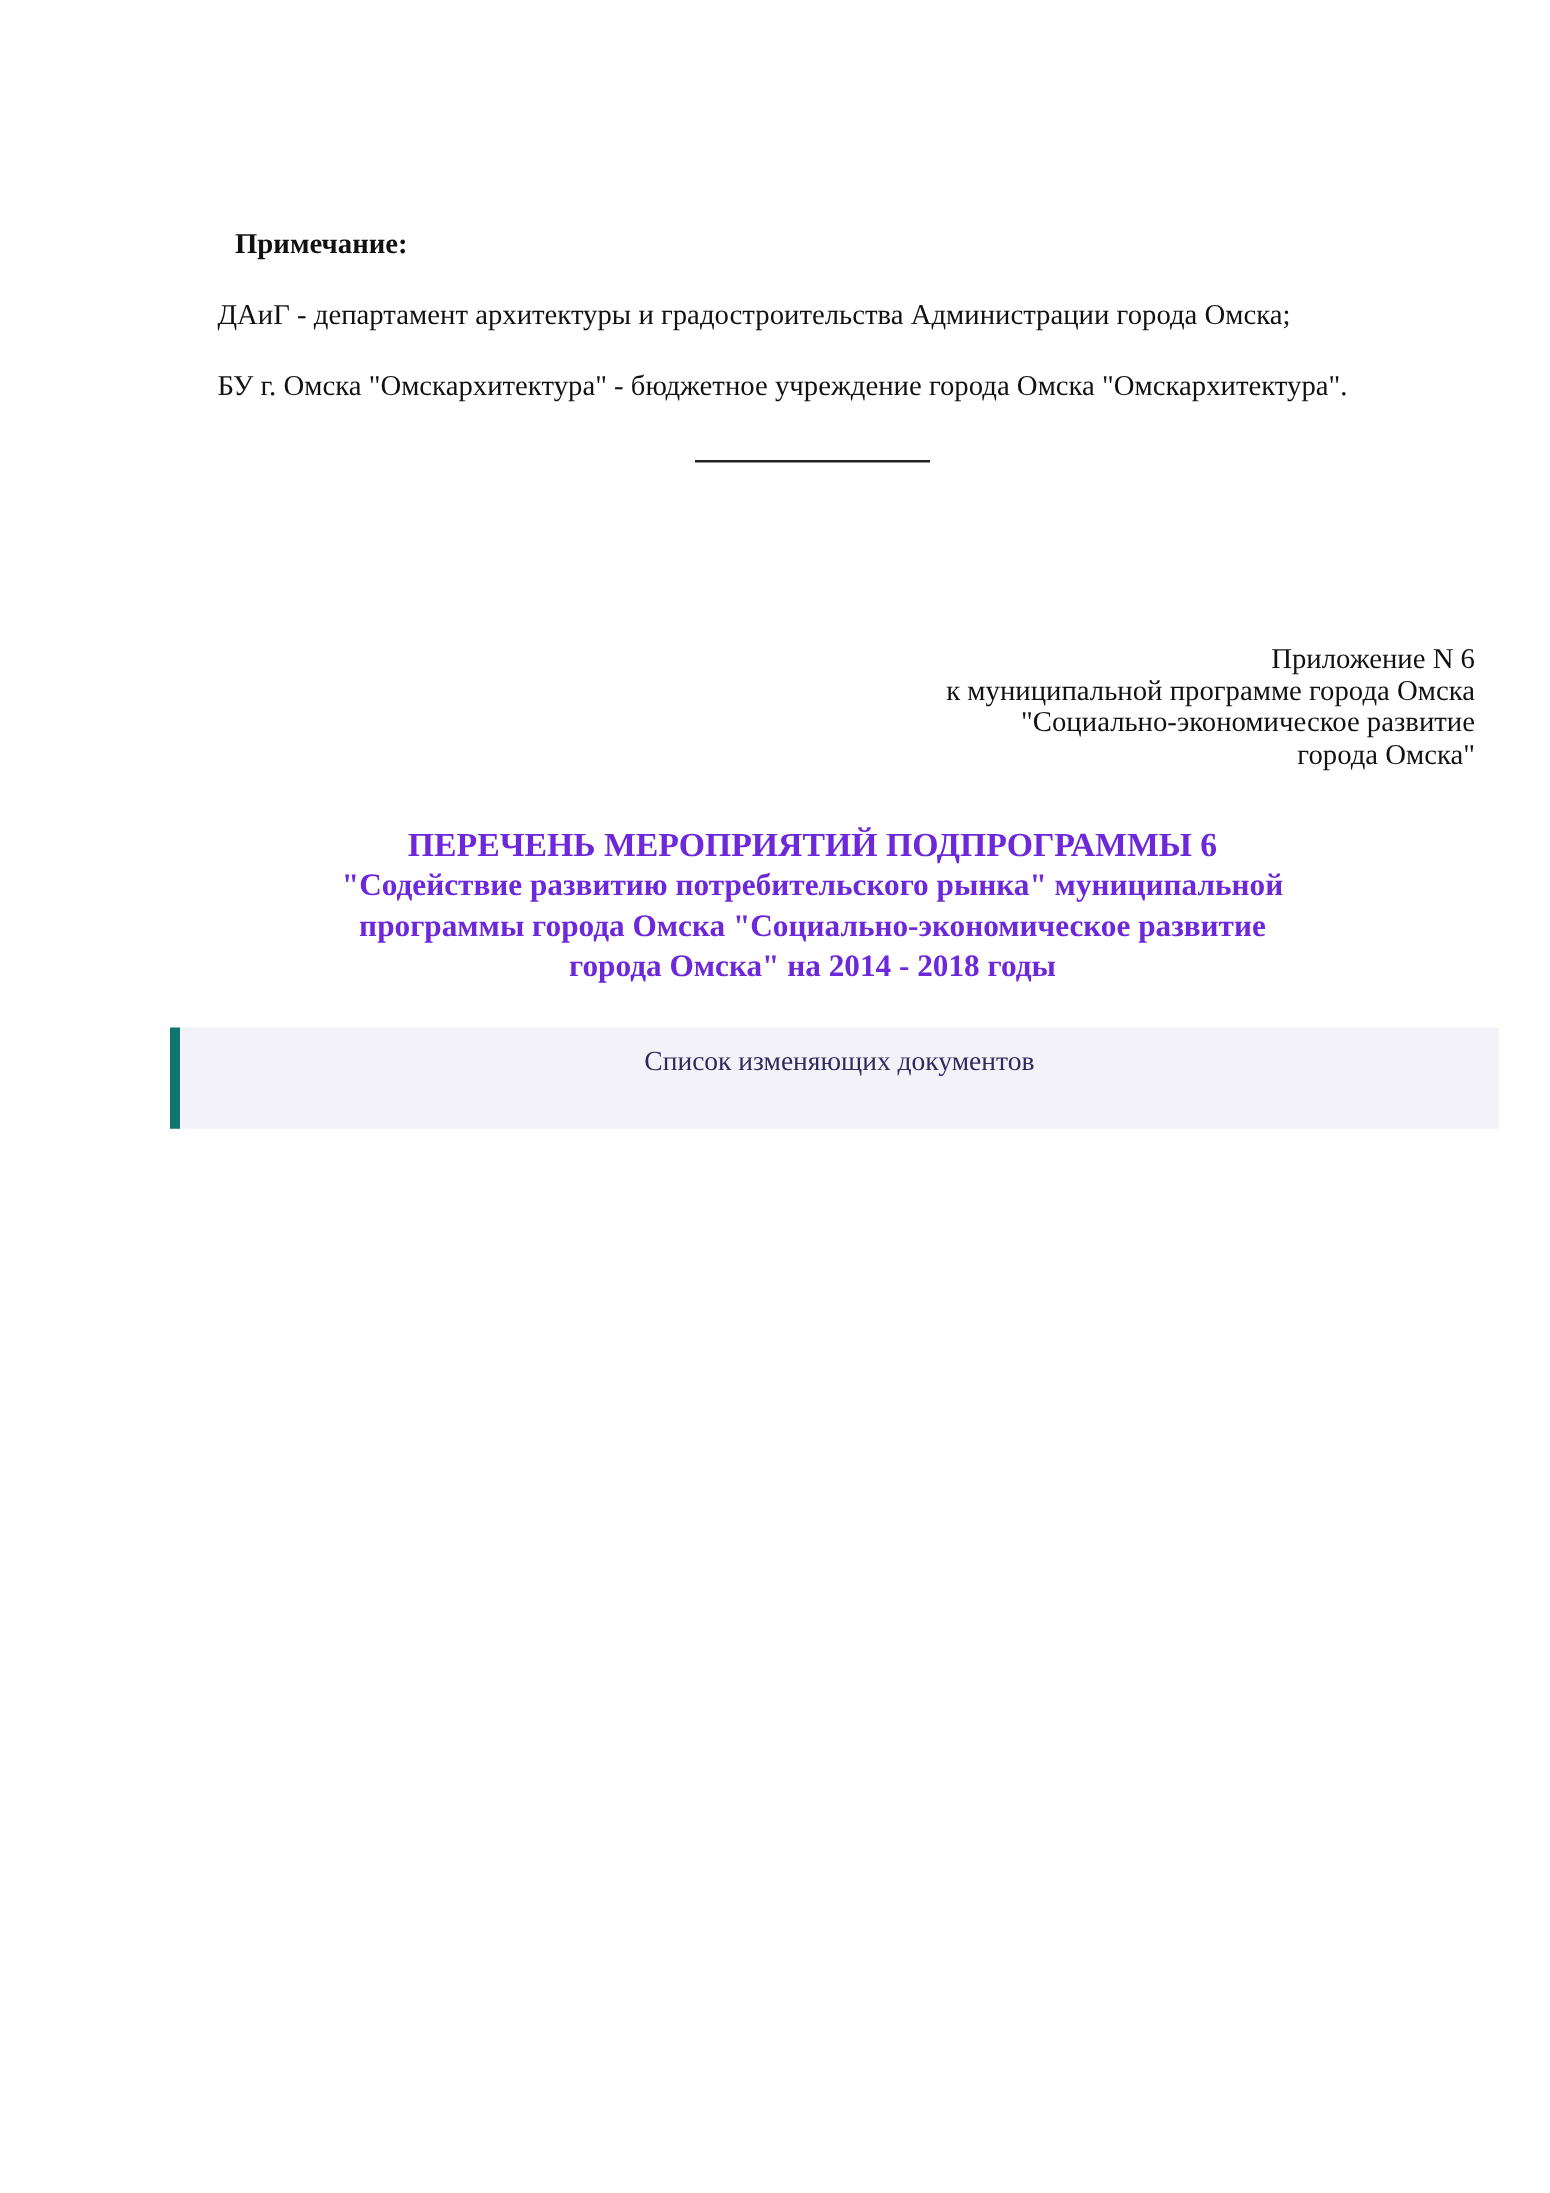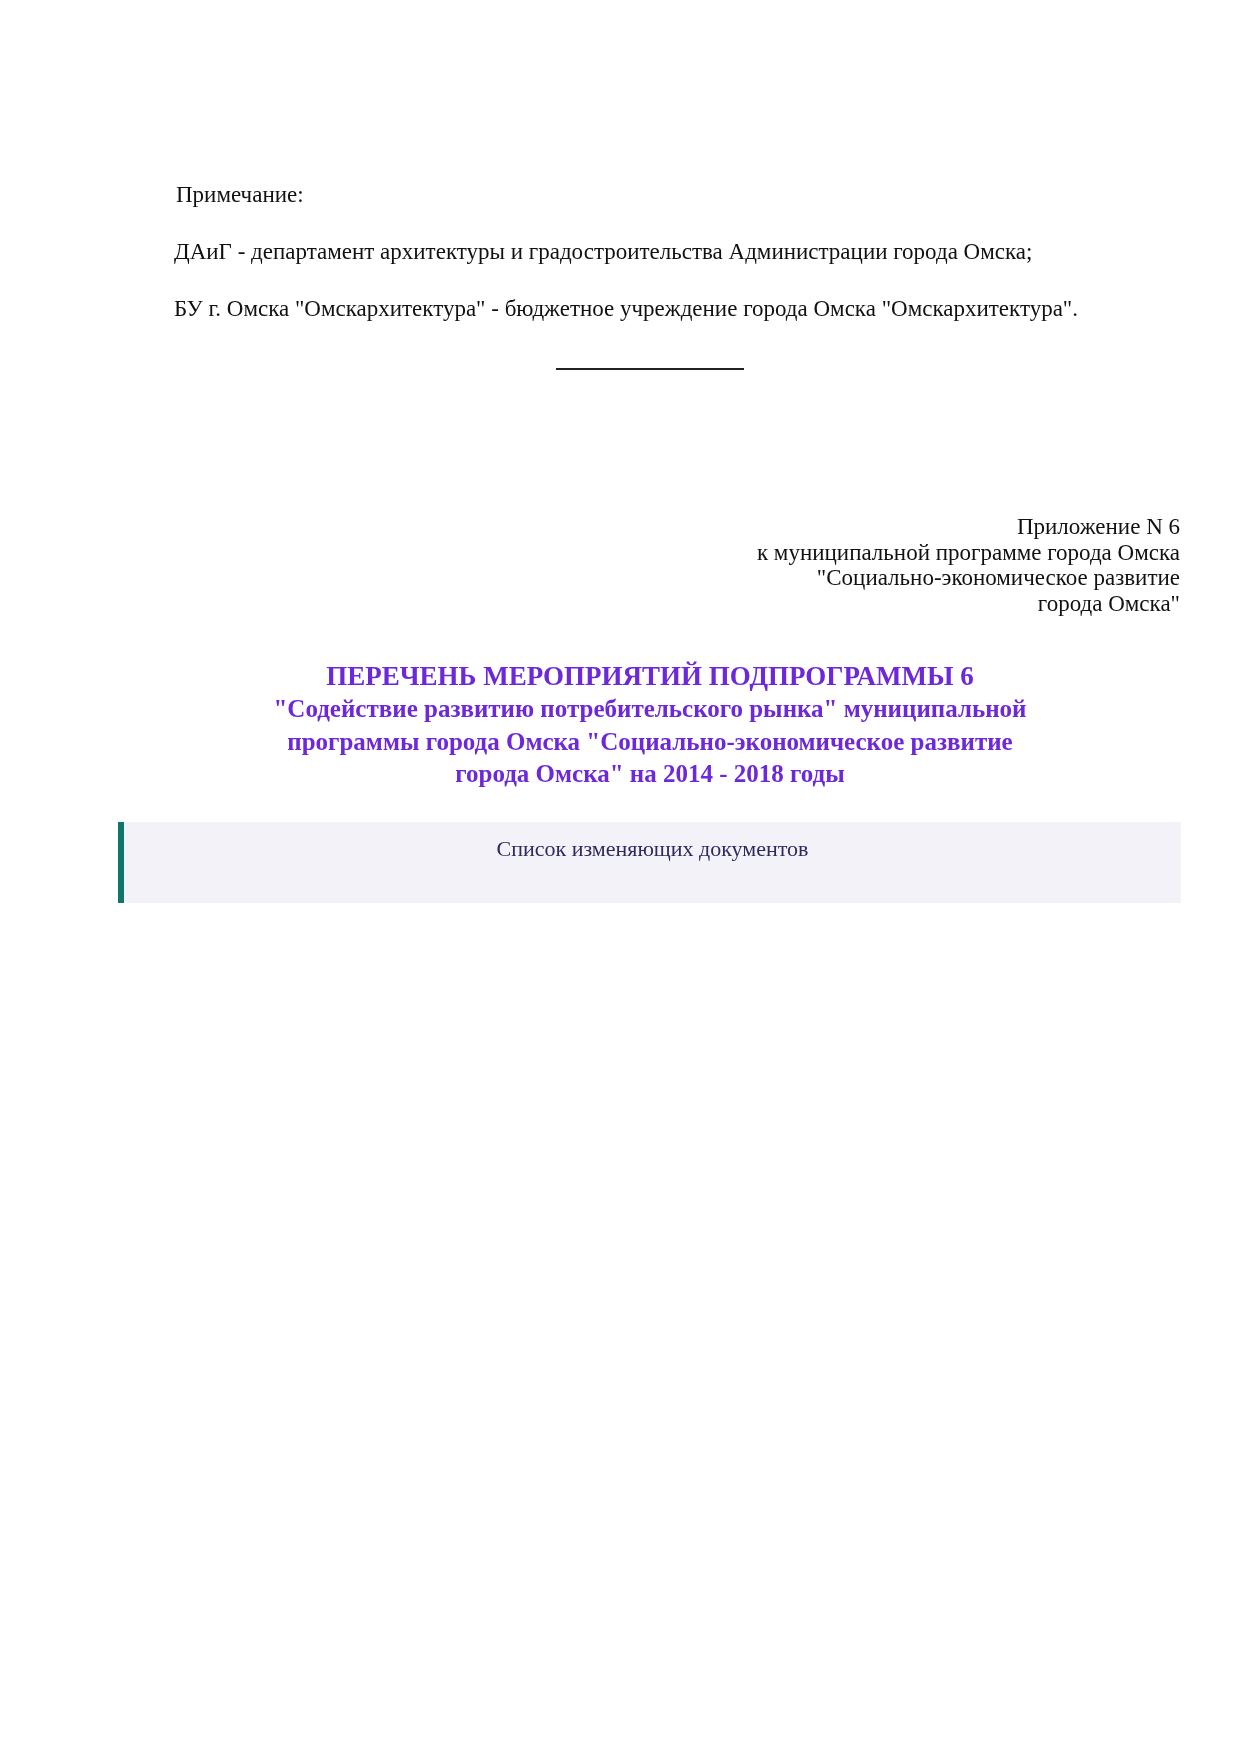--- a/index.html
+++ b/index.html
@@ -14,21 +14,21 @@
       font-family: "Liberation Serif", "DejaVu Serif", serif;
       color: #111111;
       overflow: hidden;
     }
     .line {
       position: absolute;
       white-space: nowrap;
       font-size: 23px;
       line-height: 1;
     }
-    .note-label { left: 176px; top: 183px; }
+    .note-label { left: 188px; top: 183px; font-weight: bold; }
     .note-1 { left: 174px; top: 240px; }
     .note-2 { left: 174px; top: 297px; }
 
     .separator {
       position: absolute;
       left: 556px;
       top: 368px;
       width: 188px;
       height: 2px;
       background: #222222;
@@ -59,26 +59,26 @@
       white-space: nowrap;
     }
     .title .t2 {
       font-size: 25px;
       line-height: 32.5px;
       white-space: nowrap;
     }
 
     .changes-box {
       position: absolute;
-      left: 118px;
+      left: 136px;
       top: 822px;
       width: 1063px;
       height: 81px;
       background: #f2f2f8;
-      border-left: 6px solid #0f766e;
+      border-left: 8px solid #0f766e;
       box-sizing: border-box;
       text-align: center;
       color: #2e2a5e;
       font-size: 22px;
       line-height: 27px;
       padding-top: 13px;
     }
     .changes-box div { white-space: nowrap; }
   </style>
 </head>

